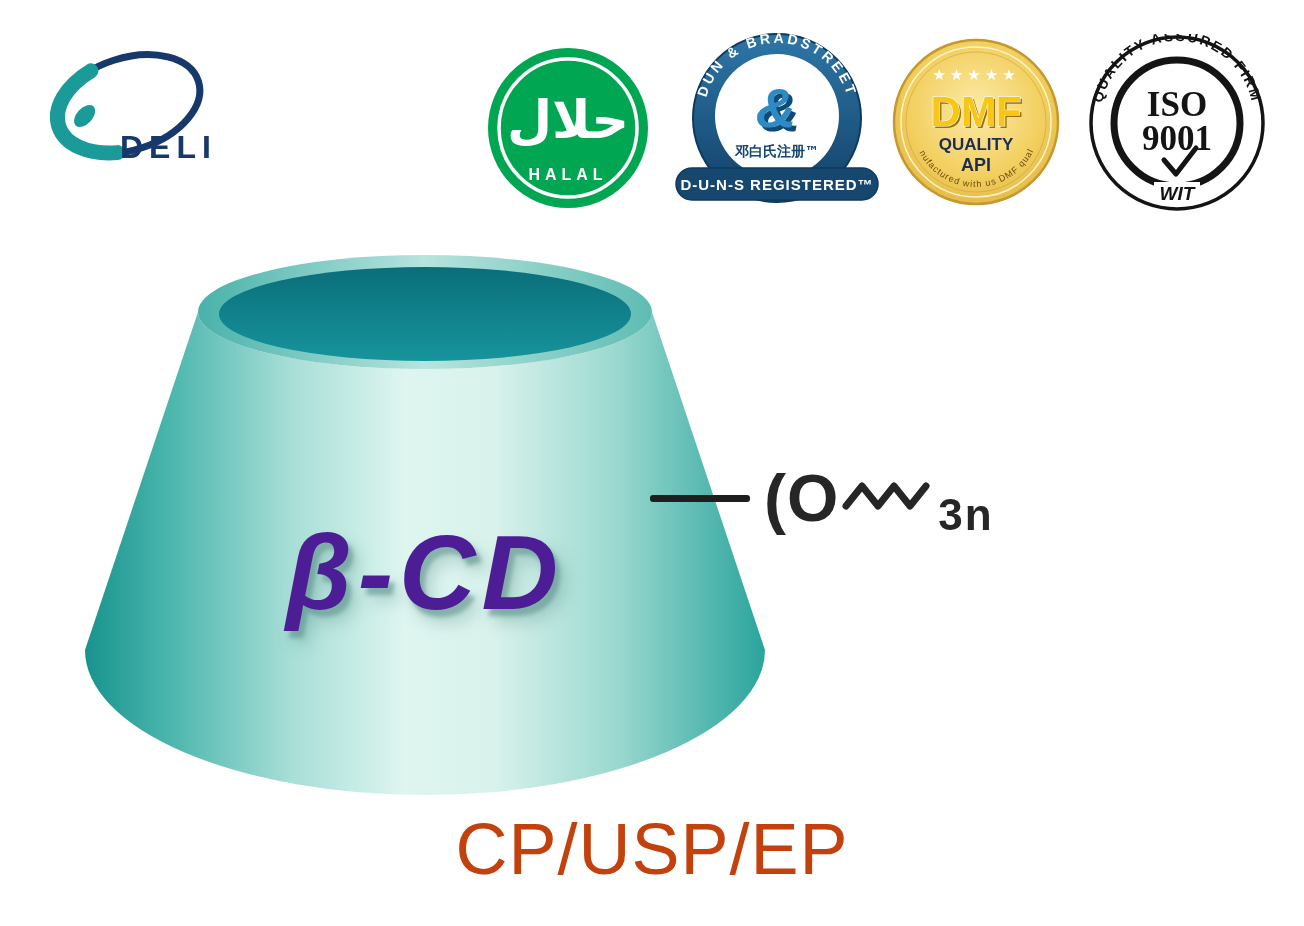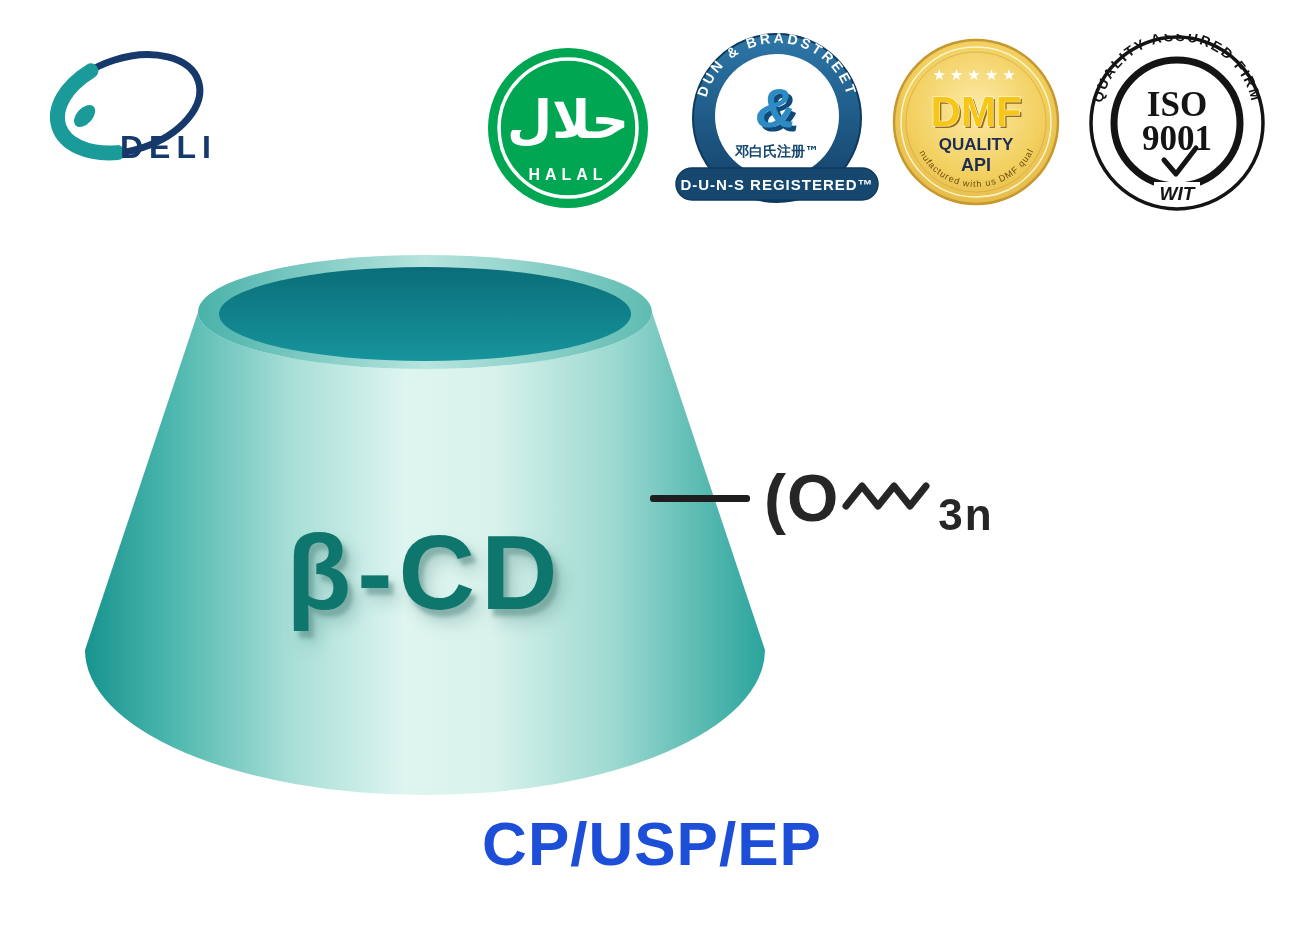--- a/index.html
+++ b/index.html
@@ -20,40 +20,41 @@
   .duns-svg  { left:672px; top:28px; }
   .dmf-svg   { left:892px; top:38px; }
   .iso-svg   { left:1088px; top:34px; }
 
   
   .cone-svg { left:55px; top:240px; }
   .cone-label {
     position:absolute; left:150px; top:512px; width:550px;
     text-align:center;
     font-size:106px; font-weight:700; letter-spacing:6px;
-    color:#0f766e;
+    color:#4c1d95;
     text-shadow:5px 7px 4px rgba(84,138,132,0.55), 10px 13px 16px rgba(84,138,132,0.35);
+    font-style:italic;
   }
 
   
   .formula {
     position:absolute; left:650px; top:446px; height:104px;
     display:flex; align-items:center;
     color:#262626; font-weight:600; white-space:nowrap;
   }
   .bond-line { width:100px; height:7px; background:#1e1e1e; border-radius:3px; margin-right:14px; }
   .f-big { font-size:66px; letter-spacing:1px; }
   .f-sub { font-size:44px; position:relative; top:17px; margin:0 1px; }
   .zigzag { margin:0 3px; position:relative; top:-2px; }
 
   
   .standards {
     position:absolute; left:0; top:808px; width:100%;
     text-align:center;
-    font-size:62px; font-weight:700; color:#1d4ed8; letter-spacing:1px;
+    font-size:72px; font-weight:400; color:#c2410c; letter-spacing:1px;
   }
 
   .arabic { font-family:"DejaVu Sans",sans-serif; }
   .cjk { font-family:"DejaVu Sans",sans-serif; }
   .serif { font-family:"Liberation Serif","DejaVu Serif",serif; }
 </style>
 </head>
 <body>
 
 <div class="abs" style="width:1304px;height:926px;">

